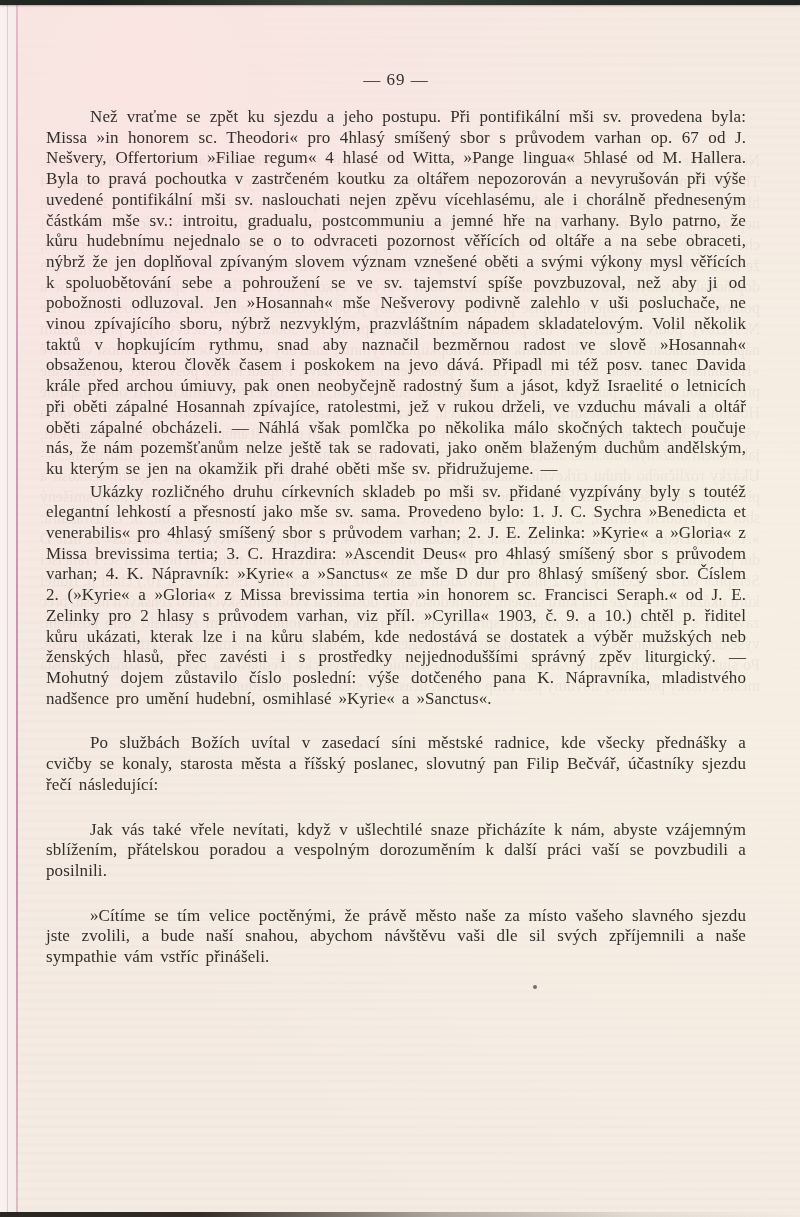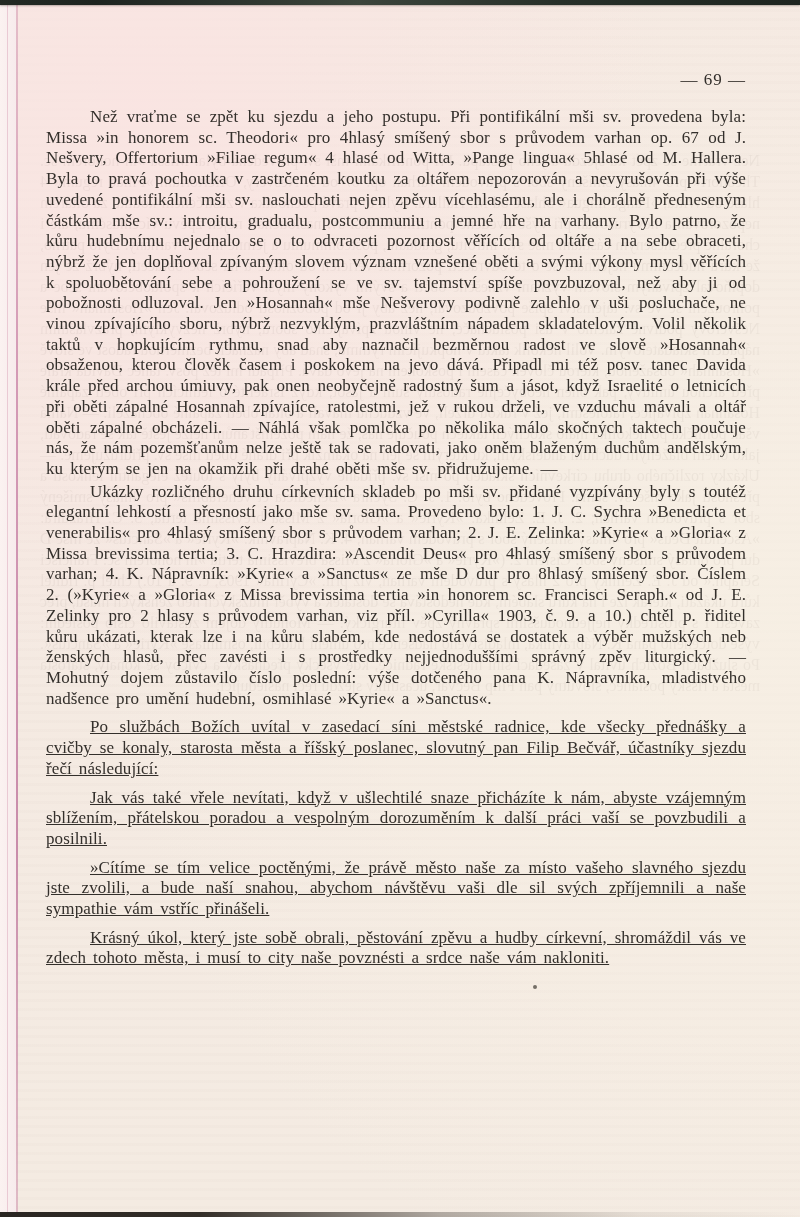--- a/index.html
+++ b/index.html
@@ -34,36 +34,36 @@
     background:rgba(222,170,190,.55);
   }
   .crease{
     position:absolute;top:0;left:16px;width:2px;height:100%;
     background:linear-gradient(to bottom, rgba(204,140,170,.45), var(--crease,#d49ab6) 30%, #c98cab 70%, rgba(204,140,170,.5));
   }
   .content{
     position:absolute;left:46px;top:70px;width:700px;
   }
   .page-number{
-    text-align:right;
+    text-align:center;
     font-size:17px;
     letter-spacing:1px;
     margin:0 0 17px 0;
   }
   .body-text p{
     margin:0;
     font-size:17px;
     line-height:20.7px;
     text-align:justify;
     text-indent:44px;
     word-spacing:2.6px;
     letter-spacing:.1px;
   }
   .body-text p + p{margin-top:2px;}
-  .body-text p.speech{margin-top:8px;text-decoration:underline;}
+  .body-text p.speech{margin-top:24px;}
   .bleed{
     position:absolute;top:150px;left:40px;width:720px;height:1000px;
     transform:scaleX(-1);
     opacity:.05;
     filter:blur(.7px);
     color:#4a382f;
     font-size:16px;line-height:21px;text-align:justify;
     pointer-events:none;
     overflow:hidden;
   }
@@ -81,21 +81,20 @@
   <div class="bleed">Než vraťme se zpět ku sjezdu a jeho postupu. Při pontifikální mši sv. provedena byla: Missa »in honorem sc. Theodori« pro 4hlasý smíšený sbor s průvodem varhan op. 67 od J. Nešvery, Offertorium »Filiae regum« 4 hlasé od Witta, »Pange lingua« 5hlasé od M. Hallera. Byla to pravá pochoutka v zastrčeném koutku za oltářem nepozorován a nevyrušován při výše uvedené pontifikální mši sv. naslouchati nejen zpěvu vícehlasému, ale i chorálně předneseným částkám mše sv.: introitu, gradualu, postcommuniu a jemné hře na varhany. Bylo patrno, že kůru hudebnímu nejednalo se o to odvraceti pozornost věřících od oltáře a na sebe obraceti, nýbrž že jen doplňoval zpívaným slovem význam vznešené oběti a svými výkony mysl věřících k spoluobětování sebe a pohroužení se ve sv. tajemství spíše povzbuzoval, než aby ji od pobožnosti odluzoval. Jen »Hosannah« mše Nešverovy podivně zalehlo v uši posluchače, ne vinou zpívajícího sboru, nýbrž nezvyklým, prazvláštním nápadem skladatelovým. Volil několik taktů v hopkujícím rythmu, snad aby naznačil bezměrnou radost ve slově »Hosannah« obsaženou, kterou člověk časem i poskokem na jevo dává. Připadl mi též posv. tanec Davida krále před archou úmiuvy, pak onen neobyčejně radostný šum a jásot, když Israelité o letnicích při oběti zápalné Hosannah zpívajíce, ratolestmi, jež v rukou drželi, ve vzduchu mávali a oltář oběti zápalné obcházeli. — Náhlá však pomlčka po několika málo skočných taktech poučuje nás, že nám pozemšťanům nelze ještě tak se radovati, jako oněm blaženým duchům andělským, ku kterým se jen na okamžik při drahé oběti mše sv. přidružujeme. — Ukázky rozličného druhu církevních skladeb po mši sv. přidané vyzpívány byly s toutéž elegantní lehkostí a přesností jako mše sv. sama. Provedeno bylo: 1. J. C. Sychra »Benedicta et venerabilis« pro 4hlasý smíšený sbor s průvodem varhan; 2. J. E. Zelinka: »Kyrie« a »Gloria« z Missa brevissima tertia; 3. C. Hrazdira: »Ascendit Deus« pro 4hlasý smíšený sbor s průvodem varhan; 4. K. Nápravník: »Kyrie« a »Sanctus« ze mše D dur pro 8hlasý smíšený sbor. Číslem 2. (»Kyrie« a »Gloria« z Missa brevissima tertia »in honorem sc. Francisci Seraph.« od J. E. Zelinky pro 2 hlasy s průvodem varhan, viz příl. »Cyrilla« 1903, č. 9. a 10.) chtěl p. řiditel kůru ukázati, kterak lze i na kůru slabém, kde nedostává se dostatek a výběr mužských neb ženských hlasů, přec zavésti i s prostředky nejjednoduššími správný zpěv liturgický. — Mohutný dojem zůstavilo číslo poslední: výše dotčeného pana K. Nápravníka, mladistvého nadšence pro umění hudební, osmihlasé »Kyrie« a »Sanctus«. Po službách Božích uvítal v zasedací síni městské radnice, kde všecky přednášky a cvičby se konaly, starosta města a říšský poslanec, slovutný pan Filip Bečvář, účastníky sjezdu řečí následující:</div>
 
   <div class="content">
     <header class="page-number">— 69 —</header>
     <main class="body-text">
       <p>Než vraťme se zpět ku sjezdu a jeho postupu. Při pontifikální mši sv. provedena byla: Missa »in honorem sc. Theodori« pro 4hlasý smíšený sbor s průvodem varhan op. 67 od J. Nešvery, Offertorium »Filiae regum« 4 hlasé od Witta, »Pange lingua« 5hlasé od M. Hallera. Byla to pravá pochoutka v zastrčeném koutku za oltářem nepozorován a nevyrušován při výše uvedené pontifikální mši sv. naslouchati nejen zpěvu vícehlasému, ale i chorálně předneseným částkám mše sv.: introitu, gradualu, postcommuniu a jemné hře na varhany. Bylo patrno, že kůru hudebnímu nejednalo se o to odvraceti pozornost věřících od oltáře a na sebe obraceti, nýbrž že jen doplňoval zpívaným slovem význam vznešené oběti a svými výkony mysl věřících k spoluobětování sebe a pohroužení se ve sv. tajemství spíše povzbuzoval, než aby ji od pobožnosti odluzoval. Jen »Hosannah« mše Nešverovy podivně zalehlo v uši posluchače, ne vinou zpívajícího sboru, nýbrž nezvyklým, prazvláštním nápadem skladatelovým. Volil několik taktů v hopkujícím rythmu, snad aby naznačil bezměrnou radost ve slově »Hosannah« obsaženou, kterou člověk časem i poskokem na jevo dává. Připadl mi též posv. tanec Davida krále před archou úmiuvy, pak onen neobyčejně radostný šum a jásot, když Israelité o letnicích při oběti zápalné Hosannah zpívajíce, ratolestmi, jež v rukou drželi, ve vzduchu mávali a oltář oběti zápalné obcházeli. — Náhlá však pomlčka po několika málo skočných taktech poučuje nás, že nám pozemšťanům nelze ještě tak se radovati, jako oněm blaženým duchům andělským, ku kterým se jen na okamžik při drahé oběti mše sv. přidružujeme. —</p>
       <p>Ukázky rozličného druhu církevních skladeb po mši sv. přidané vyzpívány byly s toutéž elegantní lehkostí a přesností jako mše sv. sama. Provedeno bylo: 1. J. C. Sychra »Benedicta et venerabilis« pro 4hlasý smíšený sbor s průvodem varhan; 2. J. E. Zelinka: »Kyrie« a »Gloria« z Missa brevissima tertia; 3. C. Hrazdira: »Ascendit Deus« pro 4hlasý smíšený sbor s průvodem varhan; 4. K. Nápravník: »Kyrie« a »Sanctus« ze mše D dur pro 8hlasý smíšený sbor. Číslem 2. (»Kyrie« a »Gloria« z Missa brevissima tertia »in honorem sc. Francisci Seraph.« od J. E. Zelinky pro 2 hlasy s průvodem varhan, viz příl. »Cyrilla« 1903, č. 9. a 10.) chtěl p. řiditel kůru ukázati, kterak lze i na kůru slabém, kde nedostává se dostatek a výběr mužských neb ženských hlasů, přec zavésti i s prostředky nejjednoduššími správný zpěv liturgický. — Mohutný dojem zůstavilo číslo poslední: výše dotčeného pana K. Nápravníka, mladistvého nadšence pro umění hudební, osmihlasé »Kyrie« a »Sanctus«.</p>
       <p class="speech">Po službách Božích uvítal v zasedací síni městské radnice, kde všecky přednášky a cvičby se konaly, starosta města a říšský poslanec, slovutný pan Filip Bečvář, účastníky sjezdu řečí následující:</p>
       <p class="speech">Jak vás také vřele nevítati, když v ušlechtilé snaze přicházíte k nám, abyste vzájemným sblížením, přátelskou poradou a vespolným dorozuměním k další práci vaší se povzbudili a posilnili.</p>
       <p class="speech">»Cítíme se tím velice poctěnými, že právě město naše za místo vašeho slavného sjezdu jste zvolili, a bude naší snahou, abychom návštěvu vaši dle sil svých zpříjemnili a naše sympathie vám vstříc přinášeli.</p>
-      <p class="speech">Krásný úkol, který jste sobě obrali, pěstování zpěvu a hudby církevní, shromáždil vás ve zdech tohoto města, i musí to city naše povznésti a srdce naše vám nakloniti.</p>
     </main>
   </div>
 
   <div class="ink-speck"></div>
 
   <div class="margin-strip"></div>
   <div class="crease-faint"></div>
   <div class="crease"></div>
   <div class="edge-top"></div>
   <div class="edge-bottom"></div>

